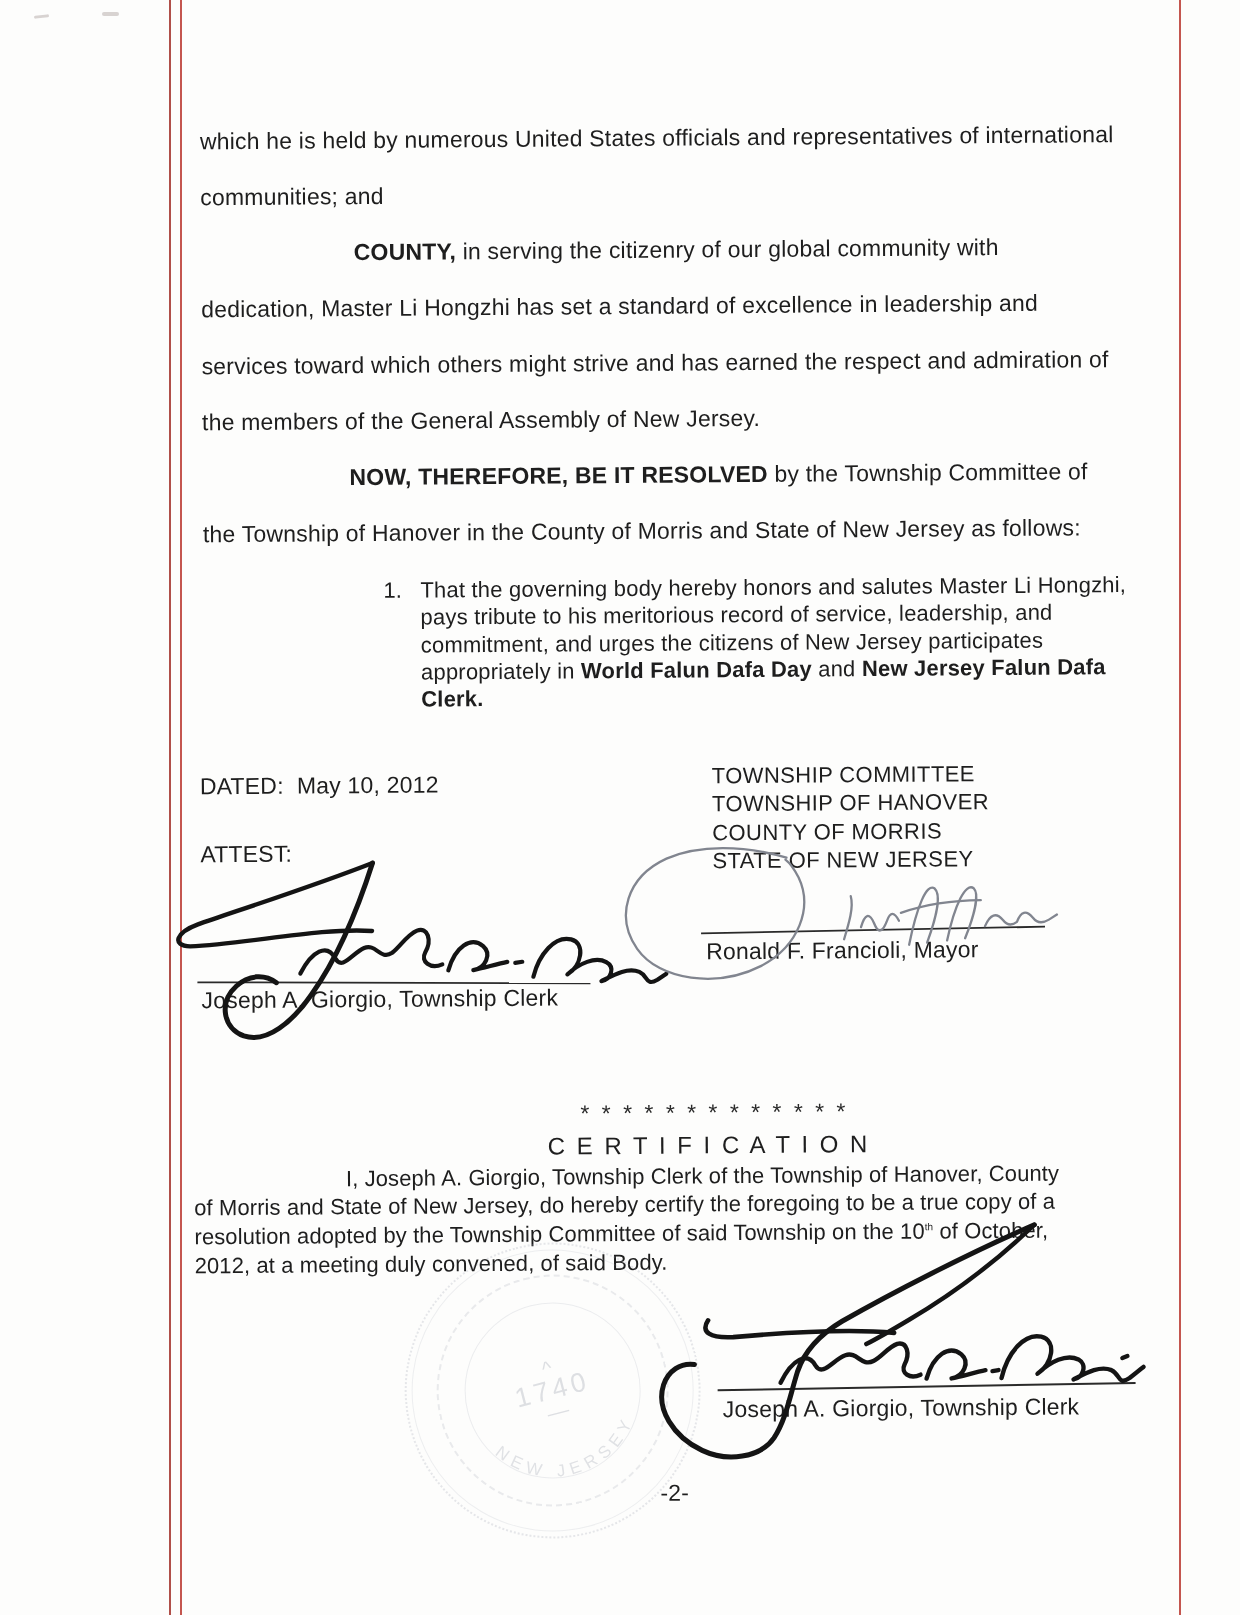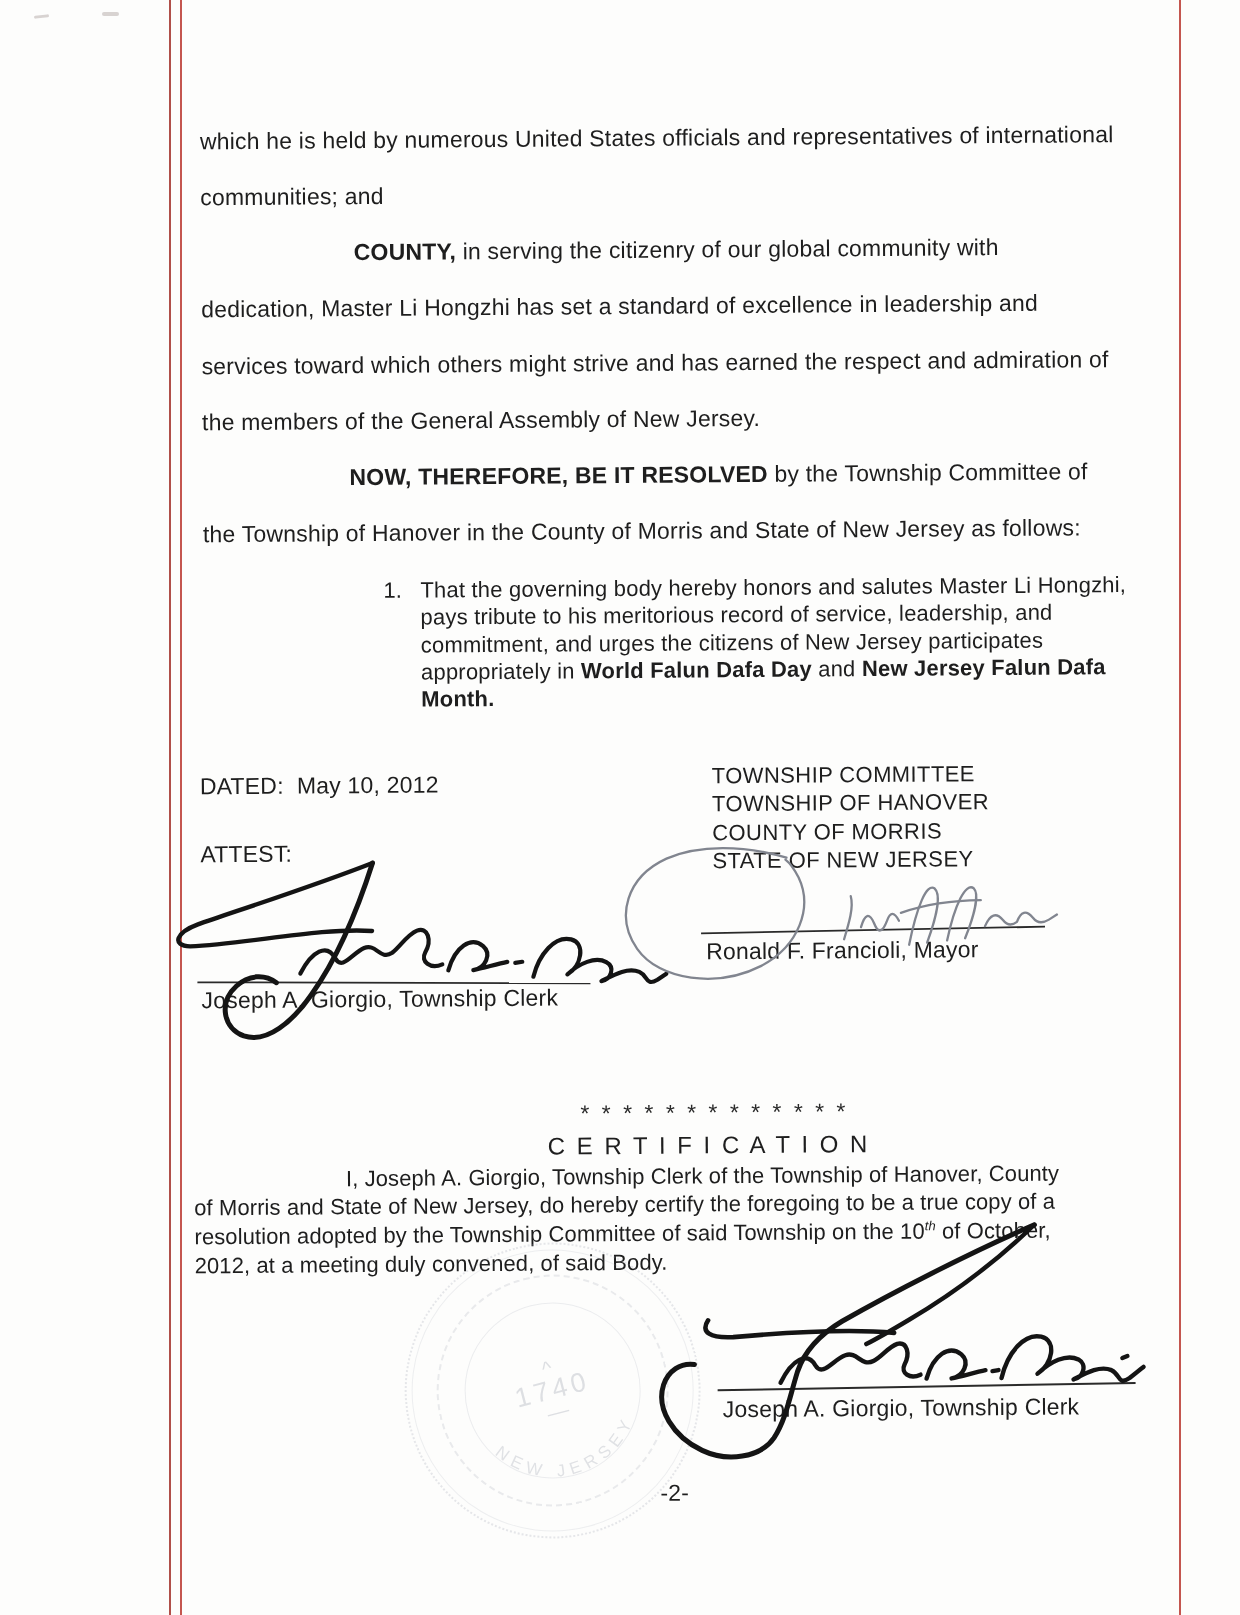--- a/index.html
+++ b/index.html
@@ -20,21 +20,21 @@
   
   .content{position:absolute;inset:0;transform:rotate(-0.45deg);transform-origin:620px 800px;}
   .t{position:absolute;white-space:nowrap;font-size:23px;letter-spacing:.2px;}
   .b{font-weight:bold;}
   .pre{white-space:pre;}
   .item{font-size:22px;line-height:27.4px;}
   .committee div{font-size:22px;line-height:28.3px;letter-spacing:.4px;}
   .certline{font-size:22px;letter-spacing:.1px;}
   .stars{font-size:23px;letter-spacing:3px;color:#2a2a2a;}
   .certtitle{font-size:24px;letter-spacing:2.5px;}
-  sup{font-size:13px;vertical-align:super;line-height:0;font-style:italic;}
+  sup{font-size:10px;vertical-align:super;line-height:0;}
   .siglabel{font-size:23px;}
   .pagenum{font-size:23px;}
   svg.ink{position:absolute;left:0;top:0;pointer-events:none;}
   
   .seal{position:absolute;left:400px;top:1242px;width:296px;height:296px;opacity:.55;transform:rotate(-14deg);}
   .seal .ring{position:absolute;border-radius:50%;}
   .r1{inset:0;border:2px dotted rgba(156,161,175,.45);}
   .r2{inset:7px;border:1px solid rgba(156,161,175,.30);}
   .r3{inset:32px;border:2px dashed rgba(156,161,175,.38);}
   .r4{inset:60px;border:1px solid rgba(156,161,175,.33);}
@@ -73,21 +73,21 @@
     </div>
     <div class="t" style="left:205px;top:518px;">the Township of Hanover in the County of Morris and State of New Jersey as follows:</div>
 
     <div class="t item" style="left:385px;top:575px;">1.</div>
     <div class="t item" style="left:422px;top:575px;">That the governing body hereby honors and salutes Master Li Hongzhi,</div>
     <div class="t item" style="left:422px;top:602px;">pays tribute to his meritorious record of service, leadership, and</div>
     <div class="t item" style="left:422px;top:630px;">commitment, and urges the citizens of New Jersey participates</div>
     <div class="t item" style="left:422px;top:657px;">
       <span>appropriately in </span><span class="b">World Falun Dafa Day</span><span> and </span><span class="b">New Jersey Falun Dafa</span>
     </div>
-    <div class="t item b" style="left:422px;top:684px;">Month.</div>
+    <div class="t item b" style="left:422px;top:684px;">Clerk.</div>
 
     <div class="t pre" style="left:200px;top:770px;">DATED:  May 10, 2012</div>
     <div class="t" style="left:200px;top:838px;">ATTEST:</div>
 
     <div class="t committee" style="left:712px;top:763px;">
       <div>TOWNSHIP COMMITTEE</div>
       <div>TOWNSHIP OF HANOVER</div>
       <div>COUNTY OF MORRIS</div>
       <div>STATE OF NEW JERSEY</div>
     </div>

